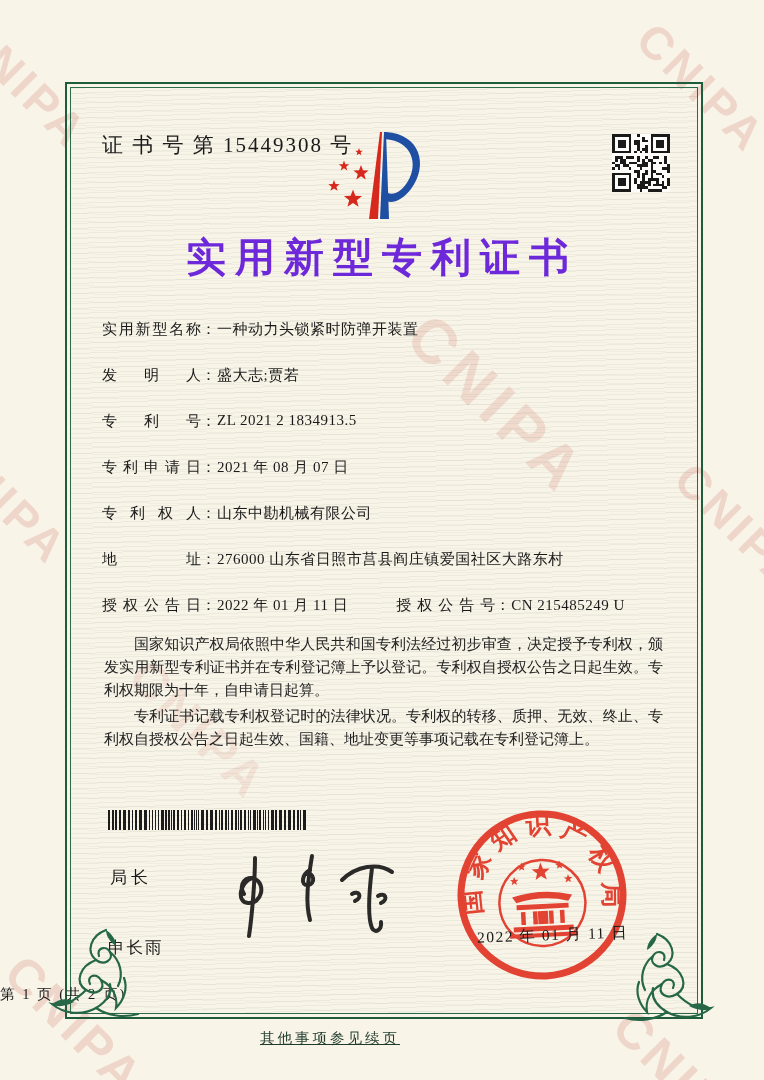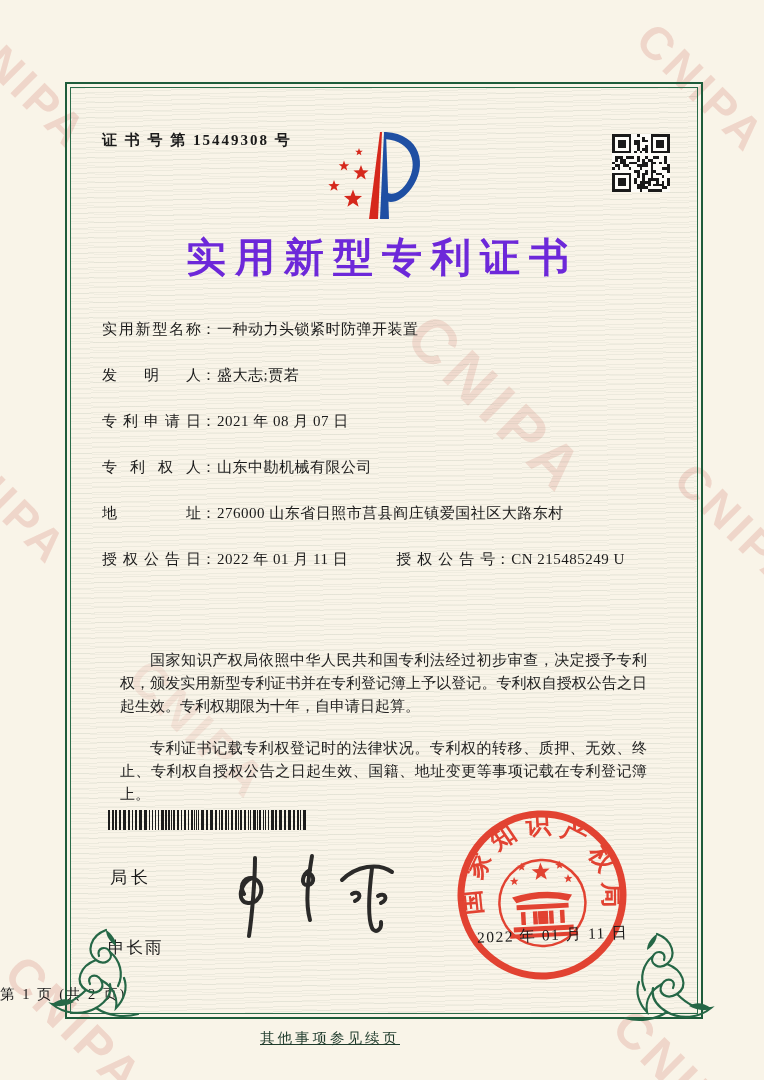--- a/index.html
+++ b/index.html
@@ -32,34 +32,34 @@
     border:2px solid var(--green); z-index:2;}
   .frame-inner{position:absolute;inset:3px;border:1.5px solid var(--green2);
     background:
       repeating-linear-gradient(178deg, rgba(125,145,125,.10) 0 1px, transparent 1px 5px),
       repeating-linear-gradient(181deg, rgba(125,145,125,.07) 0 1px, transparent 1px 8px);}
   .ornament{position:absolute;z-index:4;}
   .orn-bl{left:46px;top:926px;}
   .orn-br{left:622px;top:930px;transform:scaleX(-1);}
   
   .content{position:absolute;inset:0;z-index:3;}
-  .cert-no{position:absolute;left:102px;top:131px;font-size:15px;letter-spacing:2px;font-weight:bold;}
+  .cert-no{position:absolute;left:102px;top:131px;font-size:21px;letter-spacing:2px;}
   .logo{position:absolute;left:325px;top:127px;width:115px;height:100px;}
   .qr{position:absolute;left:612px;top:134px;width:58px;height:58px;background:#fdfcf8;}
   .title{position:absolute;left:0;width:764px;top:230px;text-align:center;
     font-size:40px;font-weight:bold;letter-spacing:9px;color:#6d28d9;}
   .fields{position:absolute;left:102px;top:320px;width:546px;font-size:15px;}
   .frow{height:22px;margin-bottom:24px;white-space:nowrap;}
   .flabel{display:inline-block;width:99px;text-align:justify;text-align-last:justify;vertical-align:top;}
   .fcolon{display:inline-block;width:16px;vertical-align:top;}
   .fvalue{letter-spacing:.5px;}
   .grant-gap{display:inline-block;width:48px;}
   .paras{position:absolute;left:102px;top:631px;width:563px;font-size:15px;
     line-height:23.2px;text-align:justify;color:#222;}
-  .paras p{margin:18px;text-indent:2em;}
+  .paras p{margin:2px;text-indent:2em;}
   .barcode{position:absolute;left:108px;top:810px;width:200px;height:20px;}
   .signer-title{position:absolute;left:110px;top:866px;font-size:17px;letter-spacing:4px;}
   .signer-name{position:absolute;left:108px;top:937px;font-size:16.5px;letter-spacing:2px;}
   .signature{position:absolute;left:222px;top:846px;width:185px;height:95px;}
   .seal{position:absolute;left:452px;top:806px;width:180px;height:178px;transform:rotate(-3deg);}
   .seal-date{position:absolute;left:477px;top:925px;font-size:15.5px;letter-spacing:1.5px;
     color:#1a1a1a;transform:rotate(-2deg);z-index:5;}
   .page-info{position:absolute;left:0;width:764px;top:985px;text-align:left;
     font-size:14.5px;letter-spacing:2px;}
   .continuation{position:absolute;left:0;width:660px;top:1029px;text-align:center;
@@ -348,20 +348,23 @@
     <div class="title">实用新型专利证书</div>
 
     <div class="fields">
       <div class="frow">
         <span class="flabel">实用新型名称</span><span class="fcolon">：</span><span class="fvalue">一种动力头锁紧时防弹开装置</span>
       </div>
       <div class="frow">
         <span class="flabel">发明人</span><span class="fcolon">：</span><span class="fvalue">盛大志;贾若</span>
       </div>
       <div class="frow">
+        <span class="flabel">专利号</span><span class="fcolon">：</span><span class="fvalue">ZL 2021 2 1834913.5</span>
+      </div>
+      <div class="frow">
         <span class="flabel">专利申请日</span><span class="fcolon">：</span><span class="fvalue">2021 年 08 月 07 日</span>
       </div>
       <div class="frow">
         <span class="flabel">专利权人</span><span class="fcolon">：</span><span class="fvalue">山东中勘机械有限公司</span>
       </div>
       <div class="frow">
         <span class="flabel">地址</span><span class="fcolon">：</span><span class="fvalue">276000 山东省日照市莒县阎庄镇爱国社区大路东村</span>
       </div>
       <div class="frow">
         <span class="flabel">授权公告日</span><span class="fcolon">：</span><span class="fvalue">2022 年 01 月 11 日</span><span class="grant-gap"></span><span class="flabel">授权公告号</span><span class="fcolon">：</span><span class="fvalue">CN 215485249 U</span>

